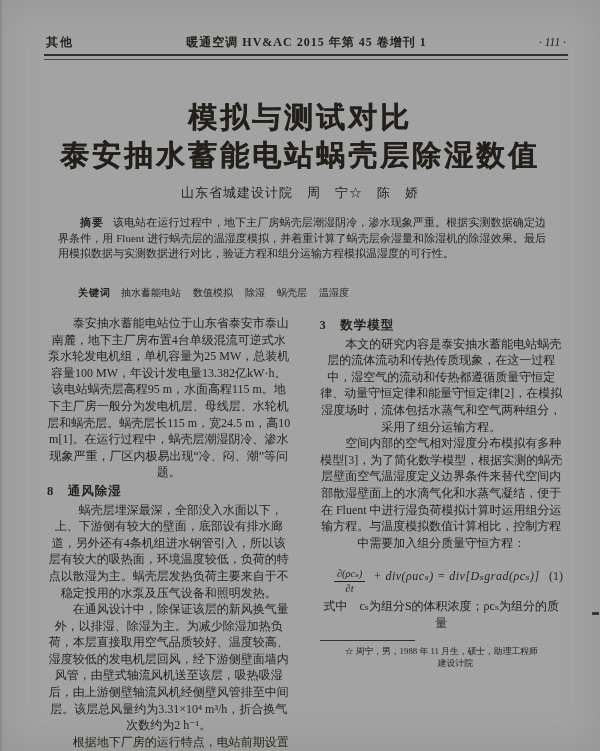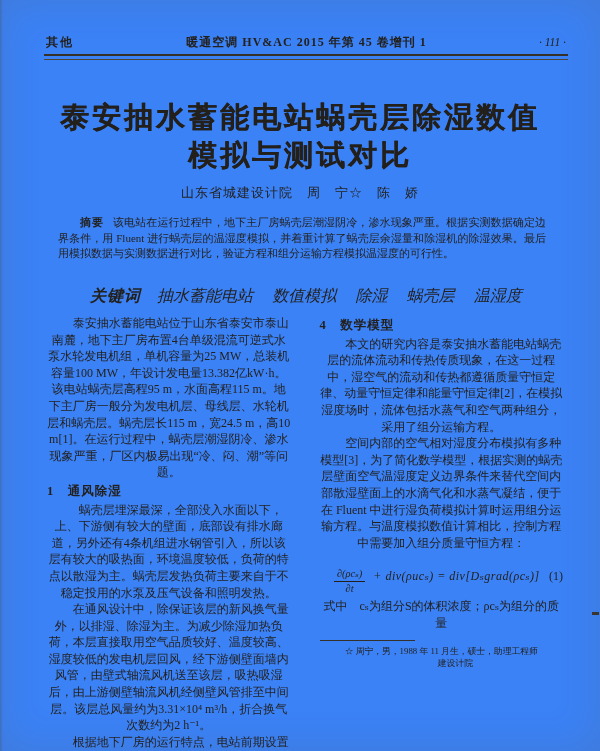--- a/index.html
+++ b/index.html
@@ -4,21 +4,21 @@
 <style>
   html, body {
     margin: 0; padding: 0;
     width: 600px; height: 751px;
     background: #e7e4de;
     font-family: "Liberation Serif", "DejaVu Serif", serif;
   }
   .page {
     position: relative;
     width: 600px; height: 751px;
-    background: #3b82f6;
+    background: #a3a3a3;
     color: #231f1a;
     overflow: hidden;
     box-shadow: inset 0 0 40px rgba(90,85,75,.18);
   }
   
   .header-row {
     position: absolute; top: 34px; left: 46px; right: 34px;
     display: flex; justify-content: space-between; align-items: baseline;
     font-size: 12px; font-weight: bold;
   }
@@ -45,21 +45,21 @@
   }
   
   .abstract {
     position: absolute; top: 215px; left: 58px; right: 54px;
     font-size: 11px; line-height: 15.5px; text-align: justify;
     text-indent: 2em;
   }
   .abstract .label { font-weight: bold; margin-right: 0.8em; letter-spacing: 1px; }
   .keywords {
     position: absolute; top: 286px; left: 58px; right: 54px;
-    font-size: 16px; text-indent: 2em; white-space: nowrap; font-style: italic;
+    font-size: 10px; text-indent: 2em; white-space: nowrap;
   }
   .keywords .label { font-weight: bold; margin-right: 1em; letter-spacing: 1px; }
   .keywords .kw { margin-right: 1.2em; }
   
   .columns {
     position: absolute; top: 315px; left: 47px; right: 37px; bottom: 6px;
     display: flex; gap: 29px;
     font-size: 12px; line-height: 16.6px; text-align: justify;
   }
   .col { flex: 1; min-width: 0; position: relative; }
@@ -104,46 +104,46 @@
   <div class="artifact-left-smudge"></div>
 
   <div class="header-row">
     <span class="header-section">其他</span>
     <span class="header-journal">暖通空调 HV&amp;AC 2015 年第 45 卷增刊 1</span>
     <span class="header-pageno">· 111 ·</span>
   </div>
   <div class="header-rule"></div>
 
   <div class="title">
+    <div>模拟与测试对比</div>
     <div>泰安抽水蓄能电站蜗壳层除湿数值</div>
-    <div>模拟与测试对比</div>
   </div>
 
   <div class="authors">山东省城建设计院　周　宁☆　陈　娇</div>
 
   <div class="abstract">
     <span class="label">摘要</span><span>该电站在运行过程中，地下主厂房蜗壳层潮湿阴冷，渗水现象严重。根据实测数据确定边界条件，用 Fluent 进行蜗壳层的温湿度模拟，并着重计算了蜗壳层余湿量和除湿机的除湿效果。最后用模拟数据与实测数据进行对比，验证方程和组分运输方程模拟温湿度的可行性。</span>
   </div>
 
   <div class="keywords">
     <span class="label">关键词</span><span class="kw">抽水蓄能电站</span><span class="kw">数值模拟</span><span class="kw">除湿</span><span class="kw">蜗壳层</span><span class="kw">温湿度</span>
   </div>
 
   <div class="columns">
 
     <div class="col">
       <p>泰安抽水蓄能电站位于山东省泰安市泰山南麓，地下主厂房布置4台单级混流可逆式水泵水轮发电机组，单机容量为25 MW，总装机容量100 MW，年设计发电量13.382亿kW·h。该电站蜗壳层高程95 m，水面高程115 m。地下主厂房一般分为发电机层、母线层、水轮机层和蜗壳层。蜗壳层长115 m，宽24.5 m，高10 m[1]。在运行过程中，蜗壳层潮湿阴冷、渗水现象严重，厂区内极易出现“冷、闷、潮”等问题。</p>
-      <h3>1　通风除湿</h3>
+      <h3>8　通风除湿</h3>
       <p>蜗壳层埋深最深，全部没入水面以下，上、下游侧有较大的壁面，底部设有排水廊道，另外还有4条机组进水钢管引入，所以该层有较大的吸热面，环境温度较低，负荷的特点以散湿为主。蜗壳层发热负荷主要来自于不稳定投用的水泵及压气设备和照明发热。</p>
       <p>在通风设计中，除保证该层的新风换气量外，以排湿、除湿为主。为减少除湿加热负荷，本层直接取用空气品质较好、温度较高、湿度较低的发电机层回风，经下游侧壁面墙内风管，由壁式轴流风机送至该层，吸热吸湿后，由上游侧壁轴流风机经侧壁风管排至中间层。该层总风量约为3.31×10⁴ m³/h，折合换气次数约为2 h⁻¹。</p>
       <p>根据地下厂房的运行特点，电站前期设置8台低温型除湿机，布置在温度较低、相对湿度较高、容易结露的部位。除湿机的启停根据该区域相对湿</p>
     </div>
 
     <div class="col">
-      <h3>4　数学模型</h3>
+      <h3>3　数学模型</h3>
       <p>本文的研究内容是泰安抽水蓄能电站蜗壳层的流体流动和传热传质现象，在这一过程中，湿空气的流动和传热都遵循质量守恒定律、动量守恒定律和能量守恒定律[2]，在模拟湿度场时，流体包括水蒸气和空气两种组分，采用了组分运输方程。</p>
       <p>空间内部的空气相对湿度分布模拟有多种模型[3]，为了简化数学模型，根据实测的蜗壳层壁面空气温湿度定义边界条件来替代空间内部散湿壁面上的水滴气化和水蒸气凝结，便于在 Fluent 中进行湿负荷模拟计算时运用组分运输方程。与温度模拟数值计算相比，控制方程中需要加入组分质量守恒方程：</p>
 
       <div class="equation">
         <span class="eq-left">
           <span class="frac">
             <span class="num">∂(ρcₛ)</span>
             <span class="den">∂t</span>
           </span>
           <span class="eq-body">+ div(ρucₛ) = div[Dₛgrad(ρcₛ)]</span>

